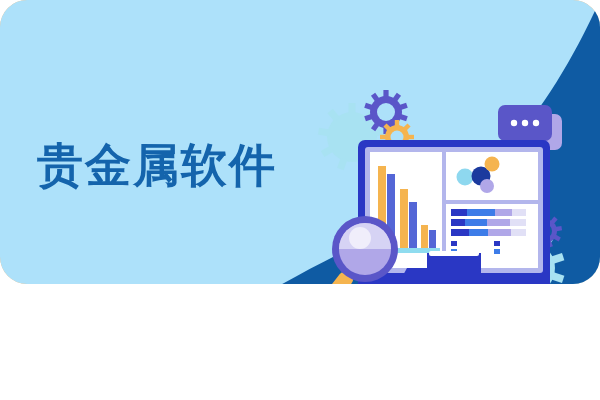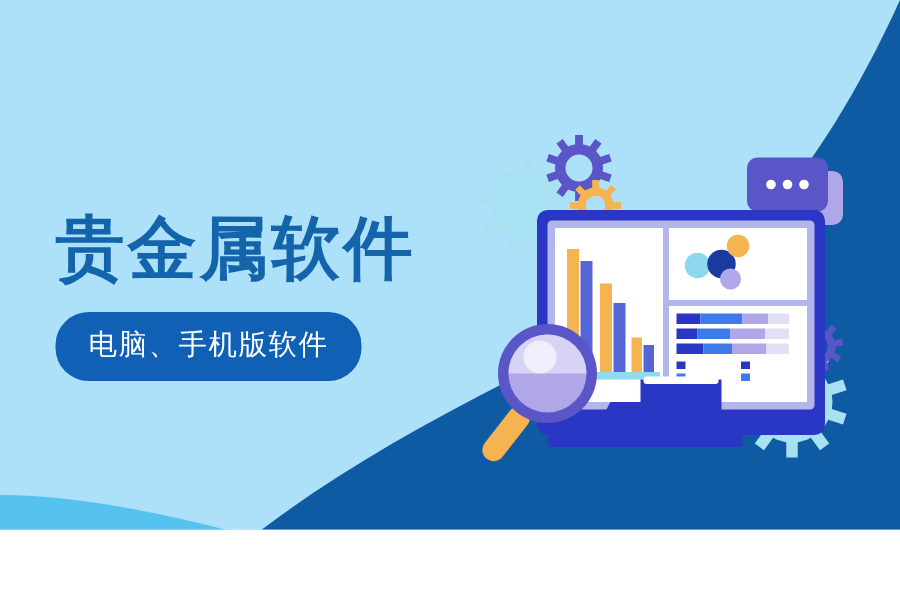--- a/index.html
+++ b/index.html
@@ -8,23 +8,24 @@
   }
   body {
     width: 600px;
     height: 400px;
     overflow: hidden;
     font-family: "Liberation Sans", "DejaVu Sans", sans-serif;
   }
   #banner {
     position: relative;
     width: 600px;
-    height: 353px;
-    background: #f0abfc;
+    height: 284px;
+    background: #fdba74;
     overflow: hidden;
+    border-radius: 27px;
   }
   .layer {
     position: absolute;
     top: 0;
     left: 0;
     width: 600px;
     height: 400px;
   }
   #text-block {
     position: absolute;
@@ -235,16 +236,15 @@
       <circle cx="365" cy="249" r="33" fill="#5a56c8"></circle>
       <circle cx="365" cy="249" r="26" fill="#b0a7e8"></circle>
       <path d="M339,249 a26,26 0 0 1 52,0 z" fill="#d6d3f4"></path>
       <circle cx="360" cy="238" r="11" fill="#f0eefb"></circle>
     </g>
 
   </svg>
 
   <div id="text-block">
     <h1 id="page-title">贵金属软件</h1>
-    <div id="subtitle-pill">电脑、手机版软件</div>
   </div>
 
 </div>
 
 </body></html>

